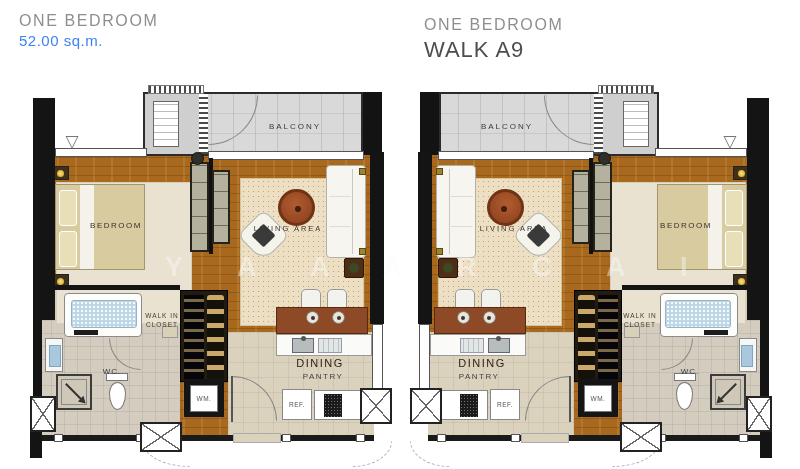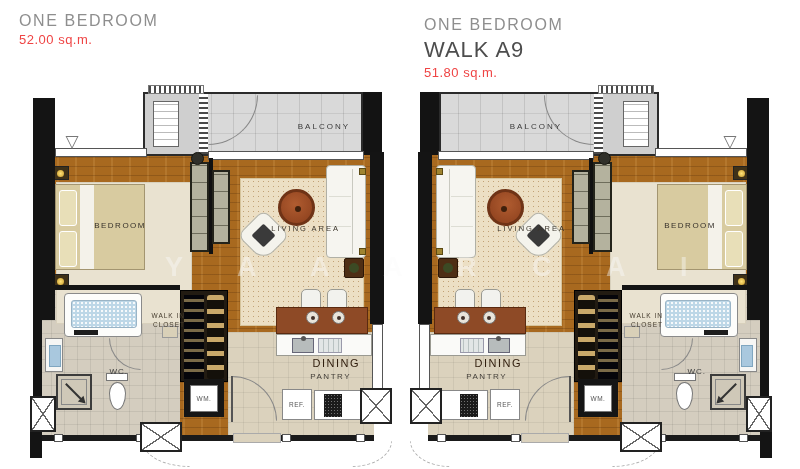--- a/index.html
+++ b/index.html
@@ -4,31 +4,31 @@
 <style>
   html,body{margin:0;padding:0;background:#fff;}
   body{width:800px;height:469px;position:relative;overflow:hidden;
        font-family:"Liberation Sans",sans-serif;-webkit-font-smoothing:antialiased;}
   .abs{position:absolute;box-sizing:border-box;}
 
   
   .hdr{position:absolute;width:240px;}
   .hdr-l1{font-size:16px;letter-spacing:1.6px;color:#8e8e8e;}
   .hdr-l2{font-size:22px;letter-spacing:1px;color:#4d4d4d;margin-top:3px;}
-  .hdr-l3{font-size:13px;letter-spacing:.5px;color:#ef4444;margin-top:2px;}
+  .hdr-l3{font-size:15px;letter-spacing:.5px;color:#3b82f6;margin-top:2px;}
   .hdr-a{left:19px;top:12px;} .hdr-b{left:424px;top:16px;}
 
   
   .plan{position:absolute;top:88px;width:362px;height:380px;}
   .plan-a{left:30px;} .plan-b{left:410px;}
   .geo{position:absolute;inset:0;}
   .plan-b .geo{transform:scaleX(-1);}
   .plan-b .lbl{transform:scaleX(-1);}
 
-  .lbl{position:absolute;box-sizing:border-box;text-align:right;white-space:nowrap;
+  .lbl{position:absolute;box-sizing:border-box;text-align:center;white-space:nowrap;
        color:#3f3b33;z-index:30;}
 
   
   .f-wood{left:8px;top:66px;width:336px;height:284px;background-color:#a8691f;
     background-image:repeating-linear-gradient(0deg,rgba(60,30,5,.22) 0 1px,transparent 1px 9px),
       repeating-linear-gradient(90deg,rgba(255,205,130,.14) 0 2px,transparent 2px 18px);
     border:1px solid #7c4c12;}
   .f-wc{left:8px;top:202px;width:142px;height:148px;background:#d4cdbf;
     background-image:repeating-linear-gradient(0deg,rgba(0,0,0,.07) 0 1px,transparent 1px 13px),
       repeating-linear-gradient(90deg,rgba(0,0,0,.07) 0 1px,transparent 1px 13px);}
@@ -200,21 +200,20 @@
 </head>
 <body>
 
 <div class="hdr hdr-a">
   <div class="hdr-l1">ONE BEDROOM</div>
   <div class="hdr-l3">52.00 sq.m.</div>
 </div>
 <div class="hdr hdr-b">
   <div class="hdr-l1">ONE BEDROOM</div>
   <div class="hdr-l2">WALK A9</div>
-  <div class="hdr-l3">51.80 sq.m.</div>
 </div>
 
 <div class="plan plan-a">
   <div class="geo">
     <div class="abs f-wood"></div>
     <div class="abs f-wc"></div>
     <div class="abs f-entry"></div>
 
     <div class="abs bal"></div>
     <div class="abs bal-ac"></div>

